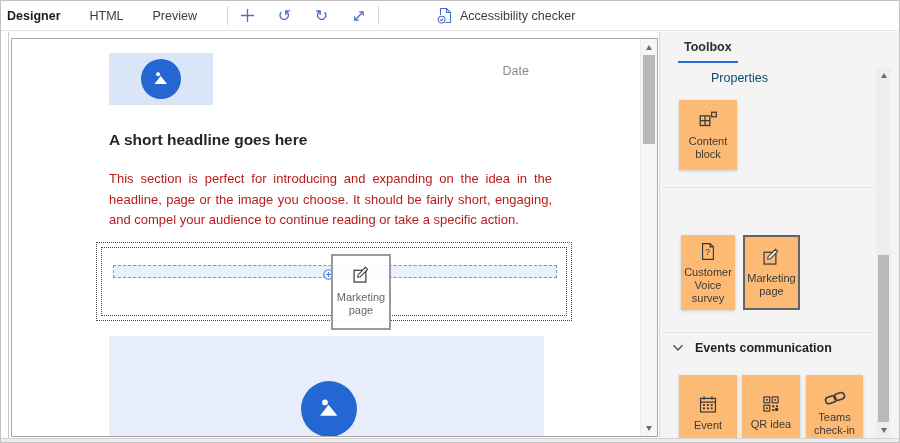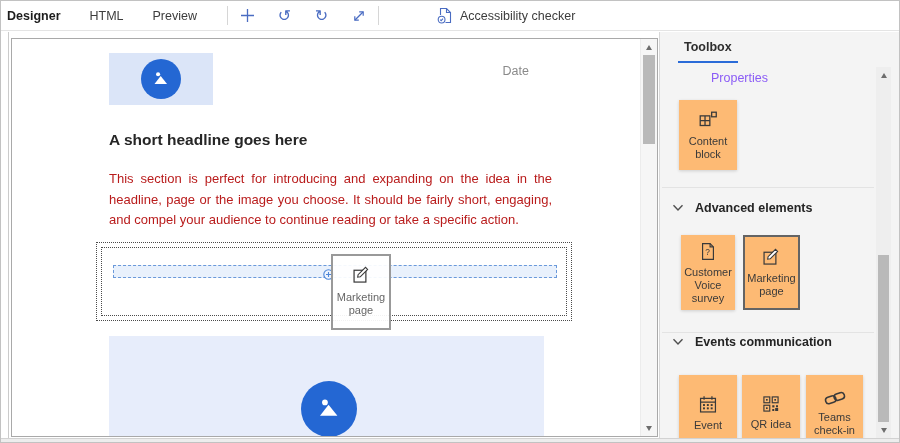--- a/index.html
+++ b/index.html
@@ -76,21 +76,21 @@
   .tri-up { width:0; height:0; border-left:3.5px solid transparent; border-right:3.5px solid transparent; border-bottom:5px solid #6d6d6d; }
   .tri-down { width:0; height:0; border-left:3.5px solid transparent; border-right:3.5px solid transparent; border-top:5px solid #6d6d6d; }
   .sb-thumb { position:absolute; left:2px; width:12px; background:#b9b9b9; }
   .canvas-sb .sb-thumb { top:16px; height:89px; }
   
   .right-panel {
     position:absolute; left:658px; top:31px; width:242px; height:406px;
     background:#f4f4f4; border-left:1px solid #d8d8d8;
   }
   .panel-tabs { position:relative; height:31px; display:flex; align-items:flex-start; padding-left:24px;flex-direction:column; }
-  .p-tab { position:relative; font-size:12.5px; color:#8b5cf6; height:31px; line-height:31px; cursor:pointer; }
+  .p-tab { position:relative; font-size:12.5px; color:#0c4a6e; height:31px; line-height:31px; cursor:pointer; }
   .p-tab.active { font-weight:700; color:#2e2e2e; }
   .p-tab.active::after { content:""; position:absolute; left:-6px; right:-6px; bottom:0; height:2px; background:#2a6bd8; }
   .p-tab + .p-tab { margin-left:27px; }
   .panel-body { position:absolute; left:0; top:31px; right:0; bottom:0; }
   .tile {
     position:absolute; background:#fdba74; box-shadow:0 1px 3px rgba(0,0,0,.16);
     display:flex; flex-direction:column; align-items:center; justify-content:center;
     text-align:center; font-size:11px; line-height:13px; color:#3a3a3a; cursor:pointer;
   }
   .tile svg { margin-bottom:4px; flex:none; }
@@ -214,47 +214,41 @@
         <svg width="22" height="22" viewBox="0 0 24 24" fill="none" stroke="#3a3a3a" stroke-width="1.4">
           <rect x="3.5" y="7.5" width="10.5" height="10.5"></rect>
           <path d="M8.75 7.5 V18 M3.5 12.75 H14"></path>
           <rect x="16" y="3.5" width="5" height="5"></rect>
         </svg>
         <span>Content block</span>
       </div>
 
       <div class="p-sep" style="top:124px;"></div>
 
-      <div class="p-header" style="top:138px;">
-        <svg width="12" height="8" viewBox="0 0 12 8" fill="none" stroke="#4f4f4f" stroke-width="1.4">
-            <polyline points="1.5,1.3 6,6 10.5,1.3"></polyline>
-          </svg>
-        <span>Advanced elements</span>
-      </div>
 
       <div class="tile" style="left:21px; top:172px; width:54px; height:75px;">
         <svg width="20" height="21" viewBox="0 0 24 24" fill="none" stroke="#3a3a3a" stroke-width="1.4">
           <path d="M5.5 2.5 H14.5 L18.5 6.5 V21.5 H5.5 Z"></path>
           <path d="M14.5 2.5 V6.5 H18.5"></path>
           <text x="11.5" y="16" font-size="10" text-anchor="middle" fill="#3a3a3a" stroke="none" font-family="inherit">?</text>
         </svg>
         <span>Customer Voice survey</span>
       </div>
 
       <div class="tile selected" style="left:83px; top:172px; width:57px; height:75px;">
         <svg width="21" height="21" viewBox="0 0 24 24" fill="none" stroke="#3a3a3a" stroke-width="1.4">
           <rect x="3.5" y="6" width="13.5" height="13.5"></rect>
           <path d="M10.5 13.5 L19 5 L16.6 2.6 L8.1 11.1 L7.6 13.9 Z" fill="#fff" stroke-width="1.2"></path>
         </svg>
         <span>Marketing page</span>
       </div>
 
       <div class="p-sep" style="top:269px;"></div>
 
-      <div class="p-header" style="top:272px;">
+      <div class="p-header" style="top:278px;">
         <svg width="12" height="8" viewBox="0 0 12 8" fill="none" stroke="#4f4f4f" stroke-width="1.4">
             <polyline points="1.5,1.3 6,6 10.5,1.3"></polyline>
           </svg>
         <span>Events communication</span>
       </div>
 
       <div class="tile" style="left:19px; top:312px; width:58px; height:75px;">
         <svg width="22" height="21" viewBox="0 0 24 24" fill="none" stroke="#3a3a3a" stroke-width="1.4">
           <rect x="3.5" y="5" width="17" height="15.5"></rect>
           <path d="M7.5 2.5 V6.5 M16.5 2.5 V6.5 M3.5 9.2 H20.5"></path>

